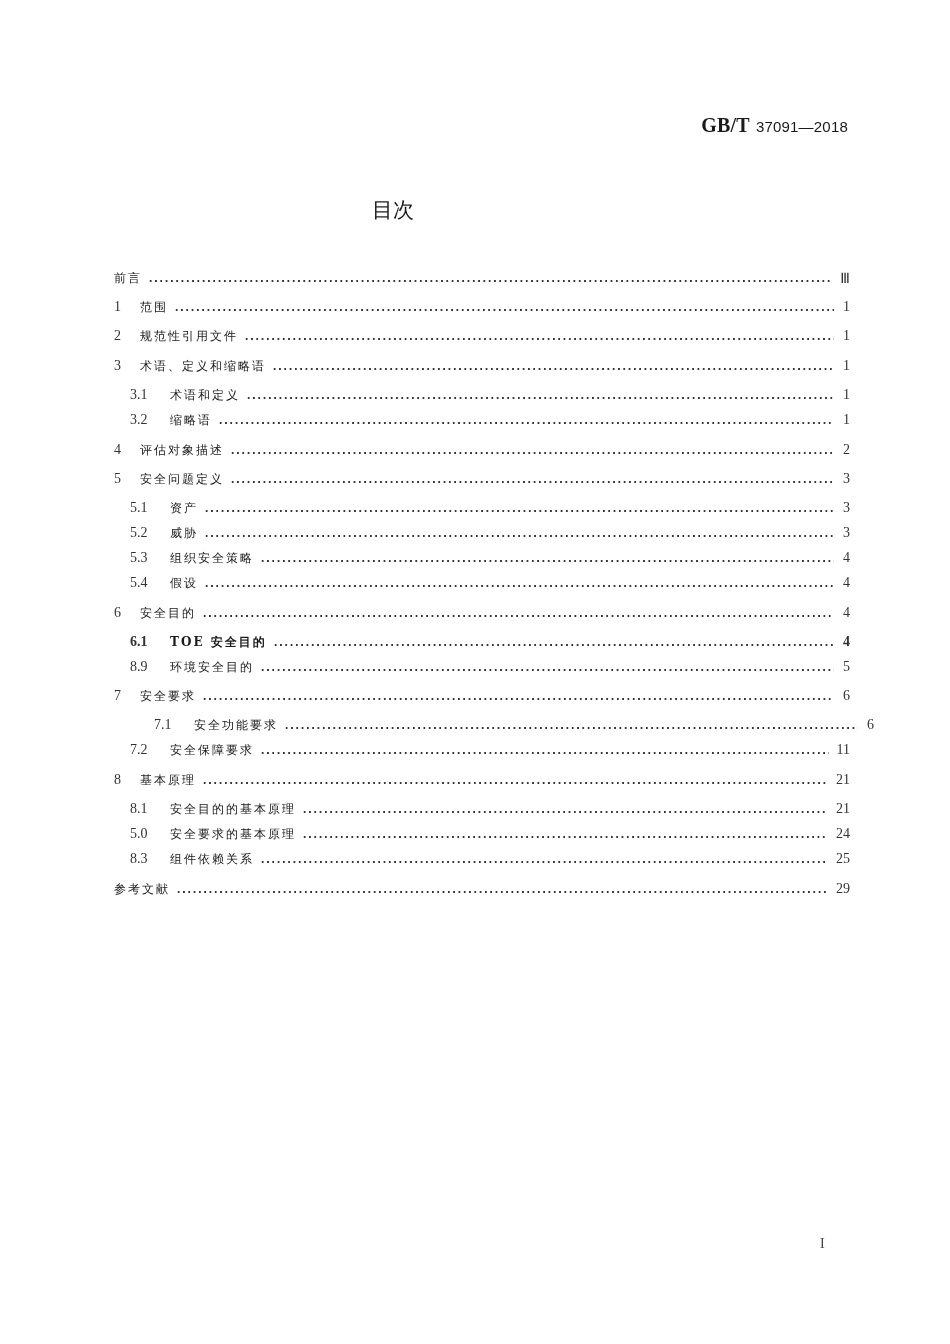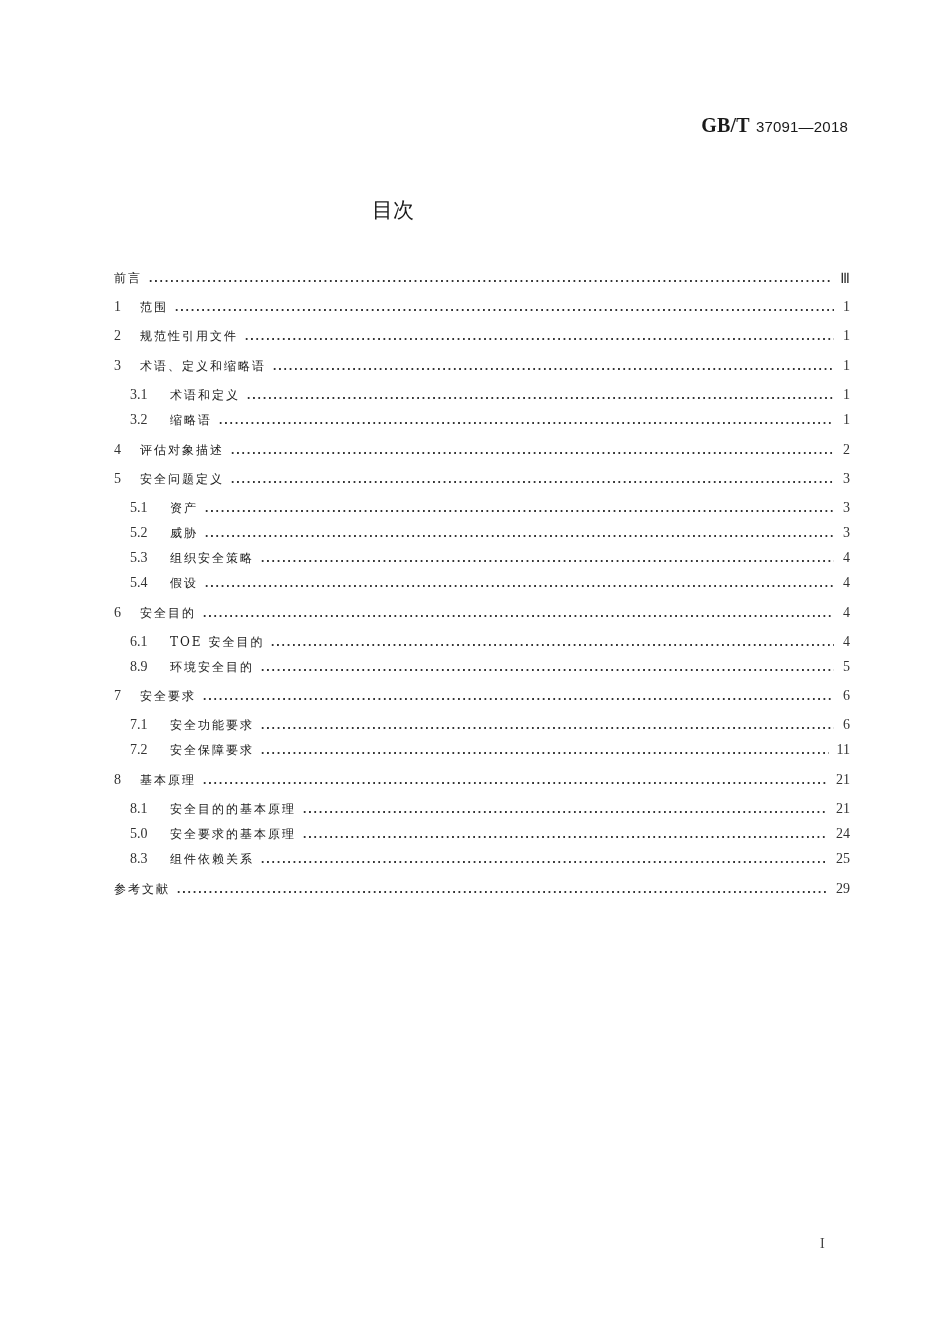--- a/index.html
+++ b/index.html
@@ -123,39 +123,39 @@
       <span class="toc-label">假设</span>
       <span class="toc-dots"></span>
       <span class="toc-page">4</span>
     </div>
     <div class="toc-row" style="top: 330px;">
       <span class="toc-num">6</span>
       <span class="toc-label">安全目的</span>
       <span class="toc-dots"></span>
       <span class="toc-page">4</span>
     </div>
-    <div class="toc-row sub" style="top: 359px;">
+    <div class="toc-row sub" style="top: 359px; font-weight: bold;">
       <span class="toc-num">6.1</span>
       <span class="toc-label">TOE 安全目的</span>
       <span class="toc-dots"></span>
       <span class="toc-page">4</span>
     </div>
     <div class="toc-row sub" style="top: 384px;">
       <span class="toc-num">8.9</span>
       <span class="toc-label">环境安全目的</span>
       <span class="toc-dots"></span>
       <span class="toc-page">5</span>
     </div>
     <div class="toc-row" style="top: 413px;">
       <span class="toc-num">7</span>
       <span class="toc-label">安全要求</span>
       <span class="toc-dots"></span>
       <span class="toc-page">6</span>
     </div>
-    <div class="toc-row sub" style="top: 442px;">
+    <div class="toc-row sub" style="top: 442px; margin-left: 24px;">
       <span class="toc-num">7.1</span>
       <span class="toc-label">安全功能要求</span>
       <span class="toc-dots"></span>
       <span class="toc-page">6</span>
     </div>
     <div class="toc-row sub" style="top: 467px;">
       <span class="toc-num">7.2</span>
       <span class="toc-label">安全保障要求</span>
       <span class="toc-dots"></span>
       <span class="toc-page">11</span>

